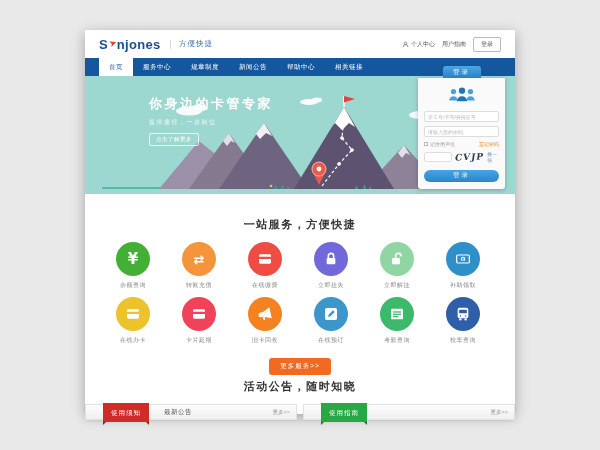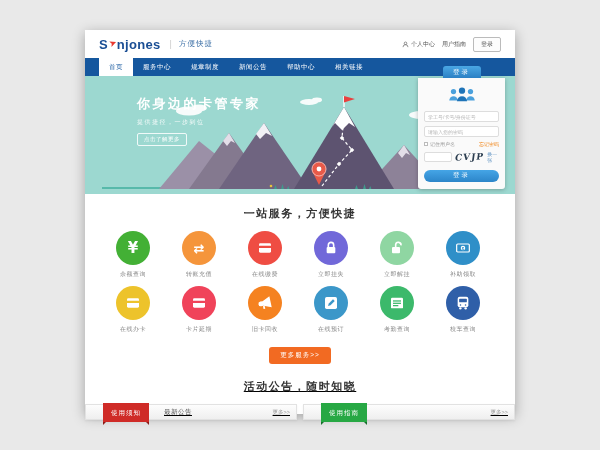--- a/index.html
+++ b/index.html
@@ -18,21 +18,21 @@
   .hdr-btn { font-size:6px; color:#444; border:1px solid #bbb; border-radius:2px; padding:2px 7px; background:#fdfdfd; cursor:pointer; }
 
   
   .nav { height:18px; background:#15579e; display:flex; padding-left:14px; }
   .nav-item { font-size:6.5px; color:#fff; line-height:18px; padding:0 10px; cursor:pointer; letter-spacing:.5px; }
   .nav-item.active { background:#fff; color:#15579e; }
 
   
   .hero { height:118px; background:#9cd8d0; position:relative; }
   .hero-ground { position:absolute; bottom:5px; left:4%; width:92%; height:2px; background:#57b9aa; }
-  .hero-text { position:absolute; left:52px; top:19px; z-index:3; }
+  .hero-text { position:absolute; left:64px; top:19px; z-index:3; }
   .hero-title { font-size:13px; font-weight:bold; color:#fff; letter-spacing:2.5px; }
   .hero-sub { font-size:6px; color:rgba(255,255,255,.88); letter-spacing:1.5px; margin-top:5px; }
   .hero-cta { display:inline-block; margin-top:6px; font-size:5.5px; color:#fff; border:1px solid rgba(255,255,255,.85);
               border-radius:2px; padding:2px 6px; cursor:pointer; letter-spacing:.5px; }
   .mtn { position:absolute; bottom:3px; left:50%; transform:translateX(-47%); z-index:1; }
 
   
   .login { position:absolute; right:10px; top:2px; width:87px; z-index:5; }
   .login-tab { position:absolute; top:-12px; left:50%; transform:translateX(-50%); width:38px; height:12px;
                background:linear-gradient(#4aa7e4,#2b80c4); border-radius:3px 3px 0 0; color:#fff;
@@ -49,34 +49,34 @@
   .forgot { color:#f08519; margin-left:auto; cursor:pointer; }
   .cap-row { display:flex; align-items:center; margin-top:4px; gap:3px; }
   .cap-row input { width:28px; margin-top:0; height:10px; }
   .cap-img { font-family:"DejaVu Serif",serif; font-style:italic; font-weight:bold; font-size:9px; color:#2c3e50;
              letter-spacing:1px; transform:rotate(-3deg); cursor:pointer; }
   .cap-refresh { font-size:5px; color:#5a8fc0; cursor:pointer; }
   .login-submit { margin-top:6px; width:100%; height:12px; border:none; border-radius:6px; cursor:pointer;
                   background:linear-gradient(#45a5e6,#2c85c9); color:#fff; font-size:6.5px; letter-spacing:2px; }
 
   
-  .services { text-align:center; padding-top:5px; height:172px; }
+  .services { text-align:center; padding-top:16px; height:172px; }
   .sec-title { font-size:11px; color:#333; letter-spacing:1.5px; margin:7px 0 10px; font-weight:bold; }
   .svc-grid { width:400px; margin:0 auto; display:flex; flex-wrap:wrap; }
   .svc-item { width:66px; margin-bottom:7px; cursor:pointer; }
   .svc-circle { width:34px; height:34px; border-radius:50%; margin:0 auto; display:flex; align-items:center;
                 justify-content:center; color:#fff; }
   .svc-circle .glyph { font-size:15px; font-weight:bold; color:#fff; font-family:"DejaVu Sans",sans-serif; }
   .svc-circle svg { width:16px; height:16px; }
   .svc-label { font-size:6px; color:#888; margin-top:5px; letter-spacing:.5px; }
   .more-btn { display:inline-block; margin-top:6px; background:#f26a22; color:#fff; font-size:6.5px;
               padding:4px 11px; border-radius:3px; cursor:pointer; letter-spacing:1px; }
 
   
-  .announce { text-align:center; padding-top:6px;text-decoration:underline; }
+  .announce { text-align:center; padding-top:6px; }
   .panels { display:flex; justify-content:space-between; padding:0 0; margin-top:10px; }
   .panel { position:relative; }
   .panel-left { width:212px; }
   .panel-right { width:212px; }
   .bar { height:16px; background:linear-gradient(#fdfdfd,#efefef); border:1px solid #e2e2e2;
          display:flex; align-items:center; position:relative; box-shadow:0 1px 2px rgba(0,0,0,.06); }
   .ribbon { position:absolute; top:-2px; left:17px; width:46px; height:19px; color:#fff; font-size:6.5px;
             text-align:center; line-height:19px; letter-spacing:1px; cursor:pointer; z-index:2; }
   .ribbon-red { background:#cf2b27; }
   .ribbon-green { background:#27a844; }

